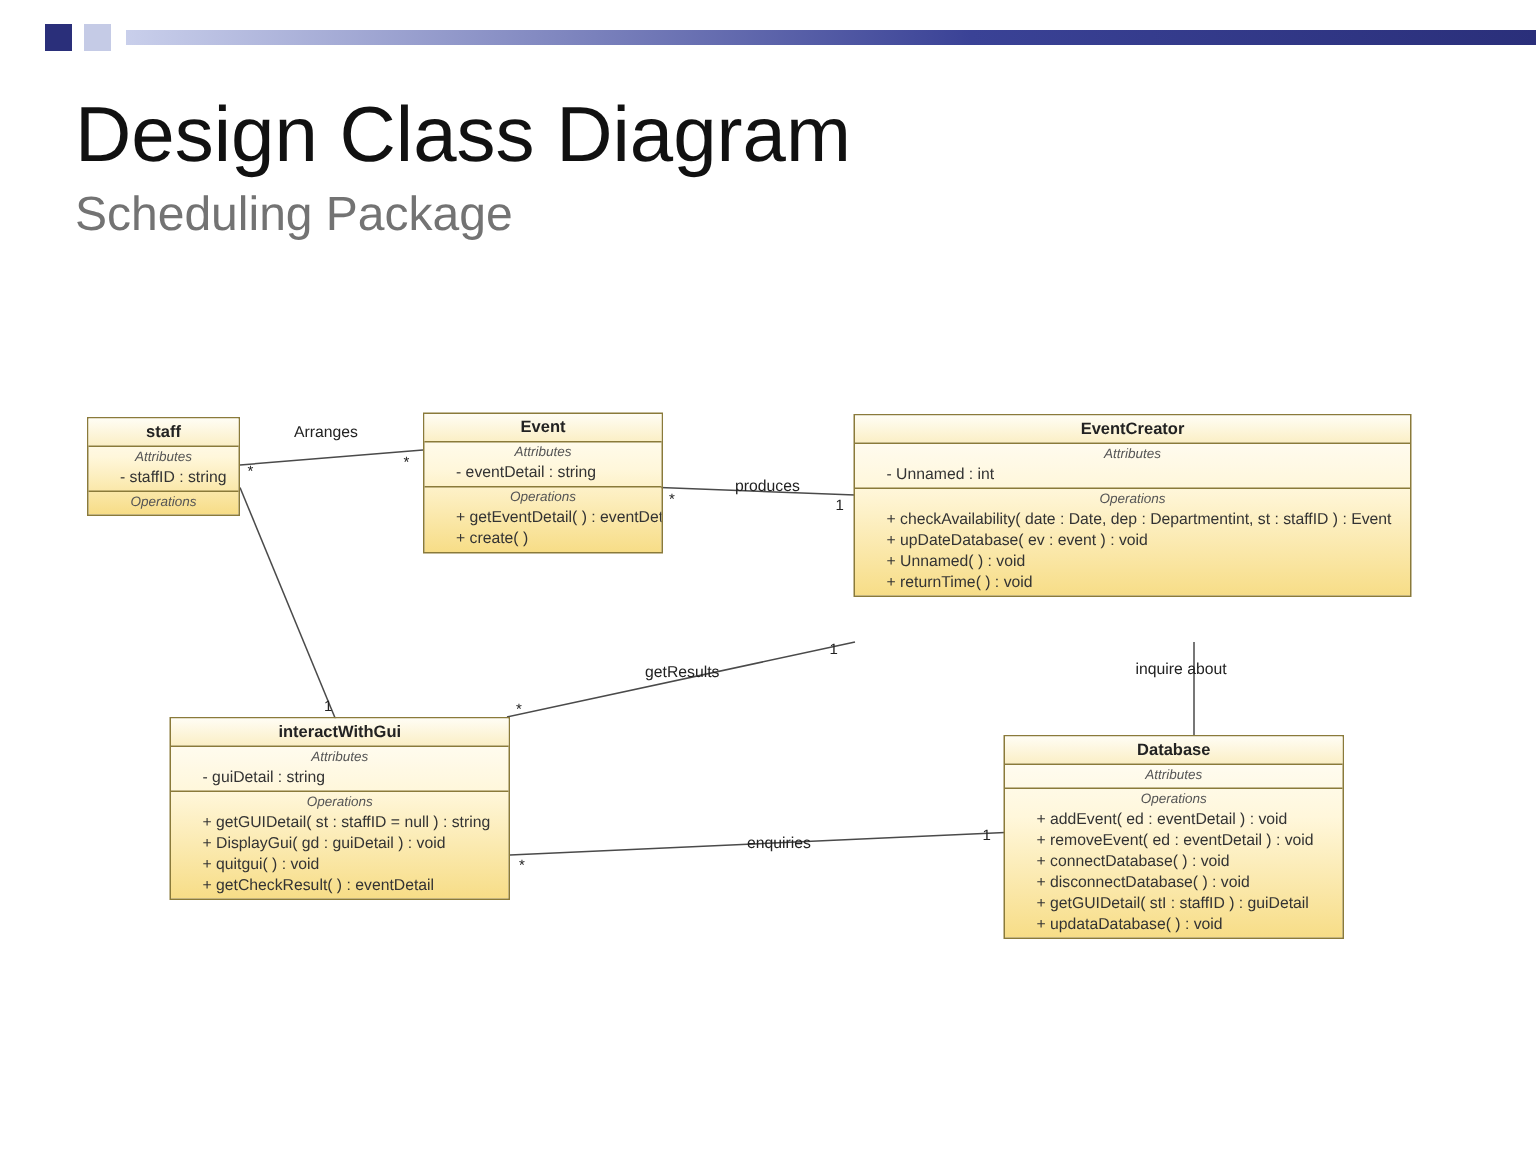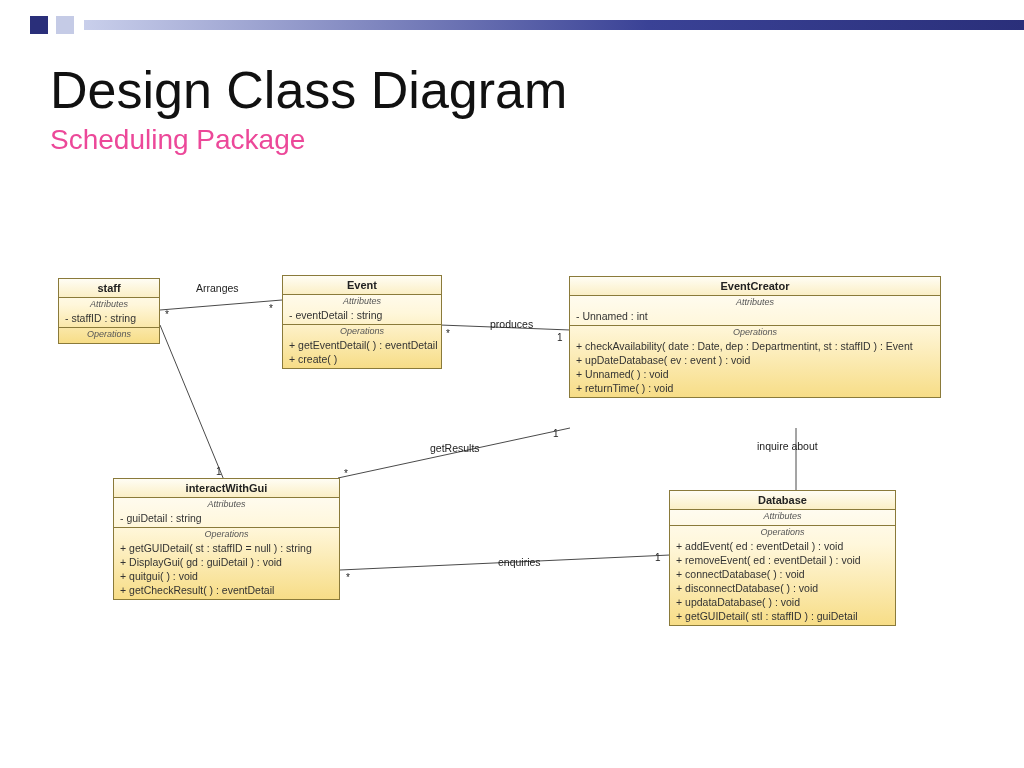--- a/index.html
+++ b/index.html
@@ -32,24 +32,24 @@
     position: absolute;
     top: 60px; left: 50px;
   }
   .heading h1 {
     font-size: 52px;
     font-weight: 400;
     margin: 0 0 4px 0;
     color: #111;
   }
   .heading h2 {
-    font-size: 28px;
+    font-size: 32px;
     font-weight: 400;
     margin: 0;
-    color: #ec4899;
+    color: #737373;
   }
 
   .canvas {
     position: absolute;
     top: 0; left: 0; width: 940px; height: 768px;
   }
   svg.connectors { position: absolute; top:0; left:0; width:1024px; height:768px; pointer-events:none; }
 
   .uml {
     position: absolute;
@@ -73,21 +73,21 @@
     font-style: italic;
     font-size: 9px;
     color: #555;
     padding: 1px 0 2px 0;
   }
   .uml .section {
     border-bottom: 1px solid #8a7a3a;
     padding-bottom: 2px;
   }
   .uml .section:last-child { border-bottom: none; }
-  .uml .row { padding: 1px 6px; white-space: nowrap; overflow: hidden; text-overflow: clip; }
+  .uml .row { padding: 1px 6px; white-space: nowrap; overflow: hidden; text-overflow: clip; margin-left: 15px; }
 
   .assoc-label {
     position: absolute;
     font-size: 10.5px;
     color: #222;
     background: transparent;
   }
   .mult {
     position: absolute;
     font-size: 10px;
@@ -185,22 +185,22 @@
     <div class="name">Database</div>
     <div class="section">
       <div class="section-label">Attributes</div>
     </div>
     <div class="section">
       <div class="section-label">Operations</div>
       <div class="row">+ addEvent( ed : eventDetail ) : void</div>
       <div class="row">+ removeEvent( ed : eventDetail ) : void</div>
       <div class="row">+ connectDatabase(  ) : void</div>
       <div class="row">+ disconnectDatabase(  ) : void</div>
+      <div class="row">+ getGUIDetail( stI : staffID ) : guiDetail</div>
       <div class="row">+ updataDatabase(  ) : void</div>
-      <div class="row">+ getGUIDetail( stI : staffID ) : guiDetail</div>
     </div>
   </div>
 
   <div class="assoc-label" style="left:196px; top:282px;">Arranges</div>
   <div class="assoc-label" style="left:490px; top:318px;">produces</div>
   <div class="assoc-label" style="left:430px; top:442px;">getResults</div>
   <div class="assoc-label" style="left:498px; top:556px;">enquiries</div>
   <div class="assoc-label" style="left:757px; top:440px;">inquire about</div>
 
   <div class="mult" style="left:165px; top:309px;">*</div>

